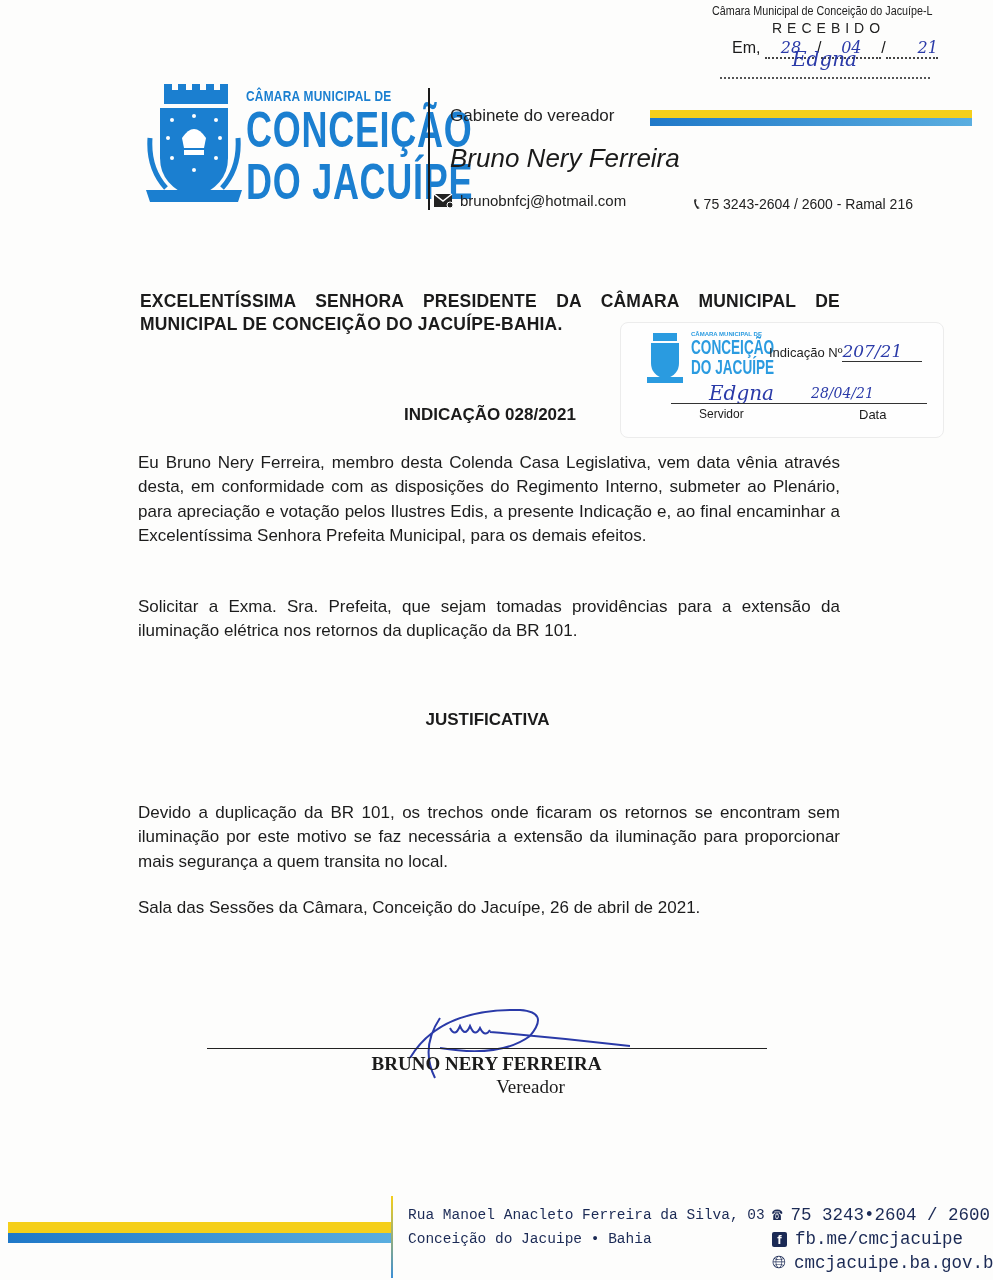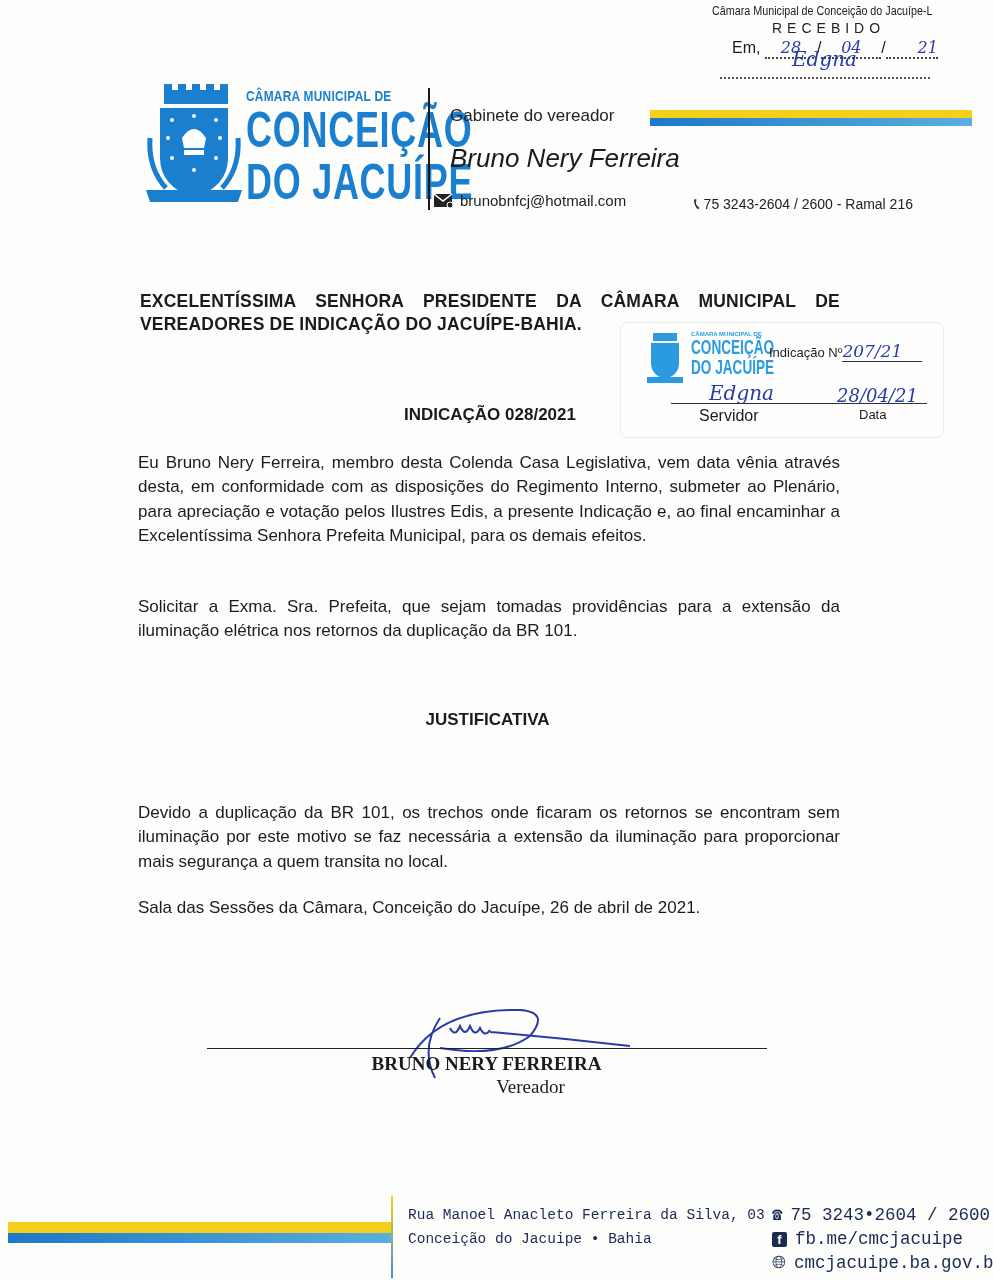--- a/index.html
+++ b/index.html
@@ -40,24 +40,24 @@
 
   
   .proto { left:620px; top:322px; width:322px; height:114px; border:1px solid #ececec; border-radius:8px; background:#fefefe; }
   .proto .pcrest { position:absolute; left:24px; top:8px; width:40px; height:54px; }
   .proto .ptext { position:absolute; left:70px; top:8px; color:#2a9be0; font-weight:bold; }
   .proto .ptext .s { font-size:6px; }
   .proto .ptext .b { font-size:20px; line-height:20px; transform:scaleX(0.68); transform-origin:left; white-space:nowrap; }
   .proto .ind { position:absolute; left:148px; top:18px; font-size:13px; color:#222; white-space:nowrap; }
   .proto .ind .val { border-bottom:1px solid #333; display:inline-block; width:80px; font-size:17px; }
   .proto .line1 { position:absolute; left:50px; top:80px; width:256px; border-bottom:1px solid #333; }
-  .proto .serv { position:absolute; left:78px; top:84px; font-size:16px; }
+  .proto .serv { position:absolute; left:78px; top:84px; font-size:12px; }
   .proto .data { position:absolute; left:238px; top:84px; font-size:13px; }
   .proto .sig2 { position:absolute; left:88px; top:58px; font-size:20px; }
-  .proto .date2 { position:absolute; left:216px; top:62px; font-size:18px;text-align:right; }
+  .proto .date2 { position:absolute; left:190px; top:62px; font-size:14px;text-align:right; }
 
   
   .title { font-weight:bold; font-size:17px; left:0; width:993px; text-align:center; }
   .para { left:138px; width:702px; font-size:17px; line-height:24.3px; text-align:justify; color:#1c1c1c; }
 
   
   .sigline-main { left:207px; top:1048px; width:560px; height:1px; background:#222; }
   .signame { left:0; width:973px; text-align:center; top:1053px; font-family:"Liberation Serif", serif; font-weight:bold; font-size:19px; }
   .sigrole { left:0; width:973px; text-align:center; top:1076px; font-family:"Liberation Serif", serif; font-size:19px;padding-left:44px; }
   .signature { left:380px; top:998px; width:250px; height:90px; }
@@ -125,21 +125,21 @@
     </svg>
   <span>brunobnfcj@hotmail.com</span>
 </div>
 <div class="abs phone">
   <span style="font-size:16px">📞︎</span>
   <span>75 3243-2604 / 2600 - Ramal 216</span>
 </div>
 
 <div class="abs addressee">
   <div class="l1">EXCELENTÍSSIMA SENHORA PRESIDENTE DA CÂMARA MUNICIPAL DE</div>
-  <div>VEREADORES DE INDICAÇÃO DO JACUÍPE-BAHIA.</div>
+  <div>MUNICIPAL DE CONCEIÇÃO DO JACUÍPE-BAHIA.</div>
 </div>
 
 <div class="abs proto">
   <svg class="pcrest" viewBox="0 0 40 54">
     <rect x="8" y="2" width="24" height="8" fill="#2a9be0"></rect>
     <path d="M6 12 H34 V32 Q34 44 20 48 Q6 44 6 32 Z" fill="#2a9be0"></path>
     <rect x="2" y="46" width="36" height="6" fill="#2a9be0"></rect>
   </svg>
   <div class="ptext">
     <div class="s">CÂMARA MUNICIPAL DE</div>

